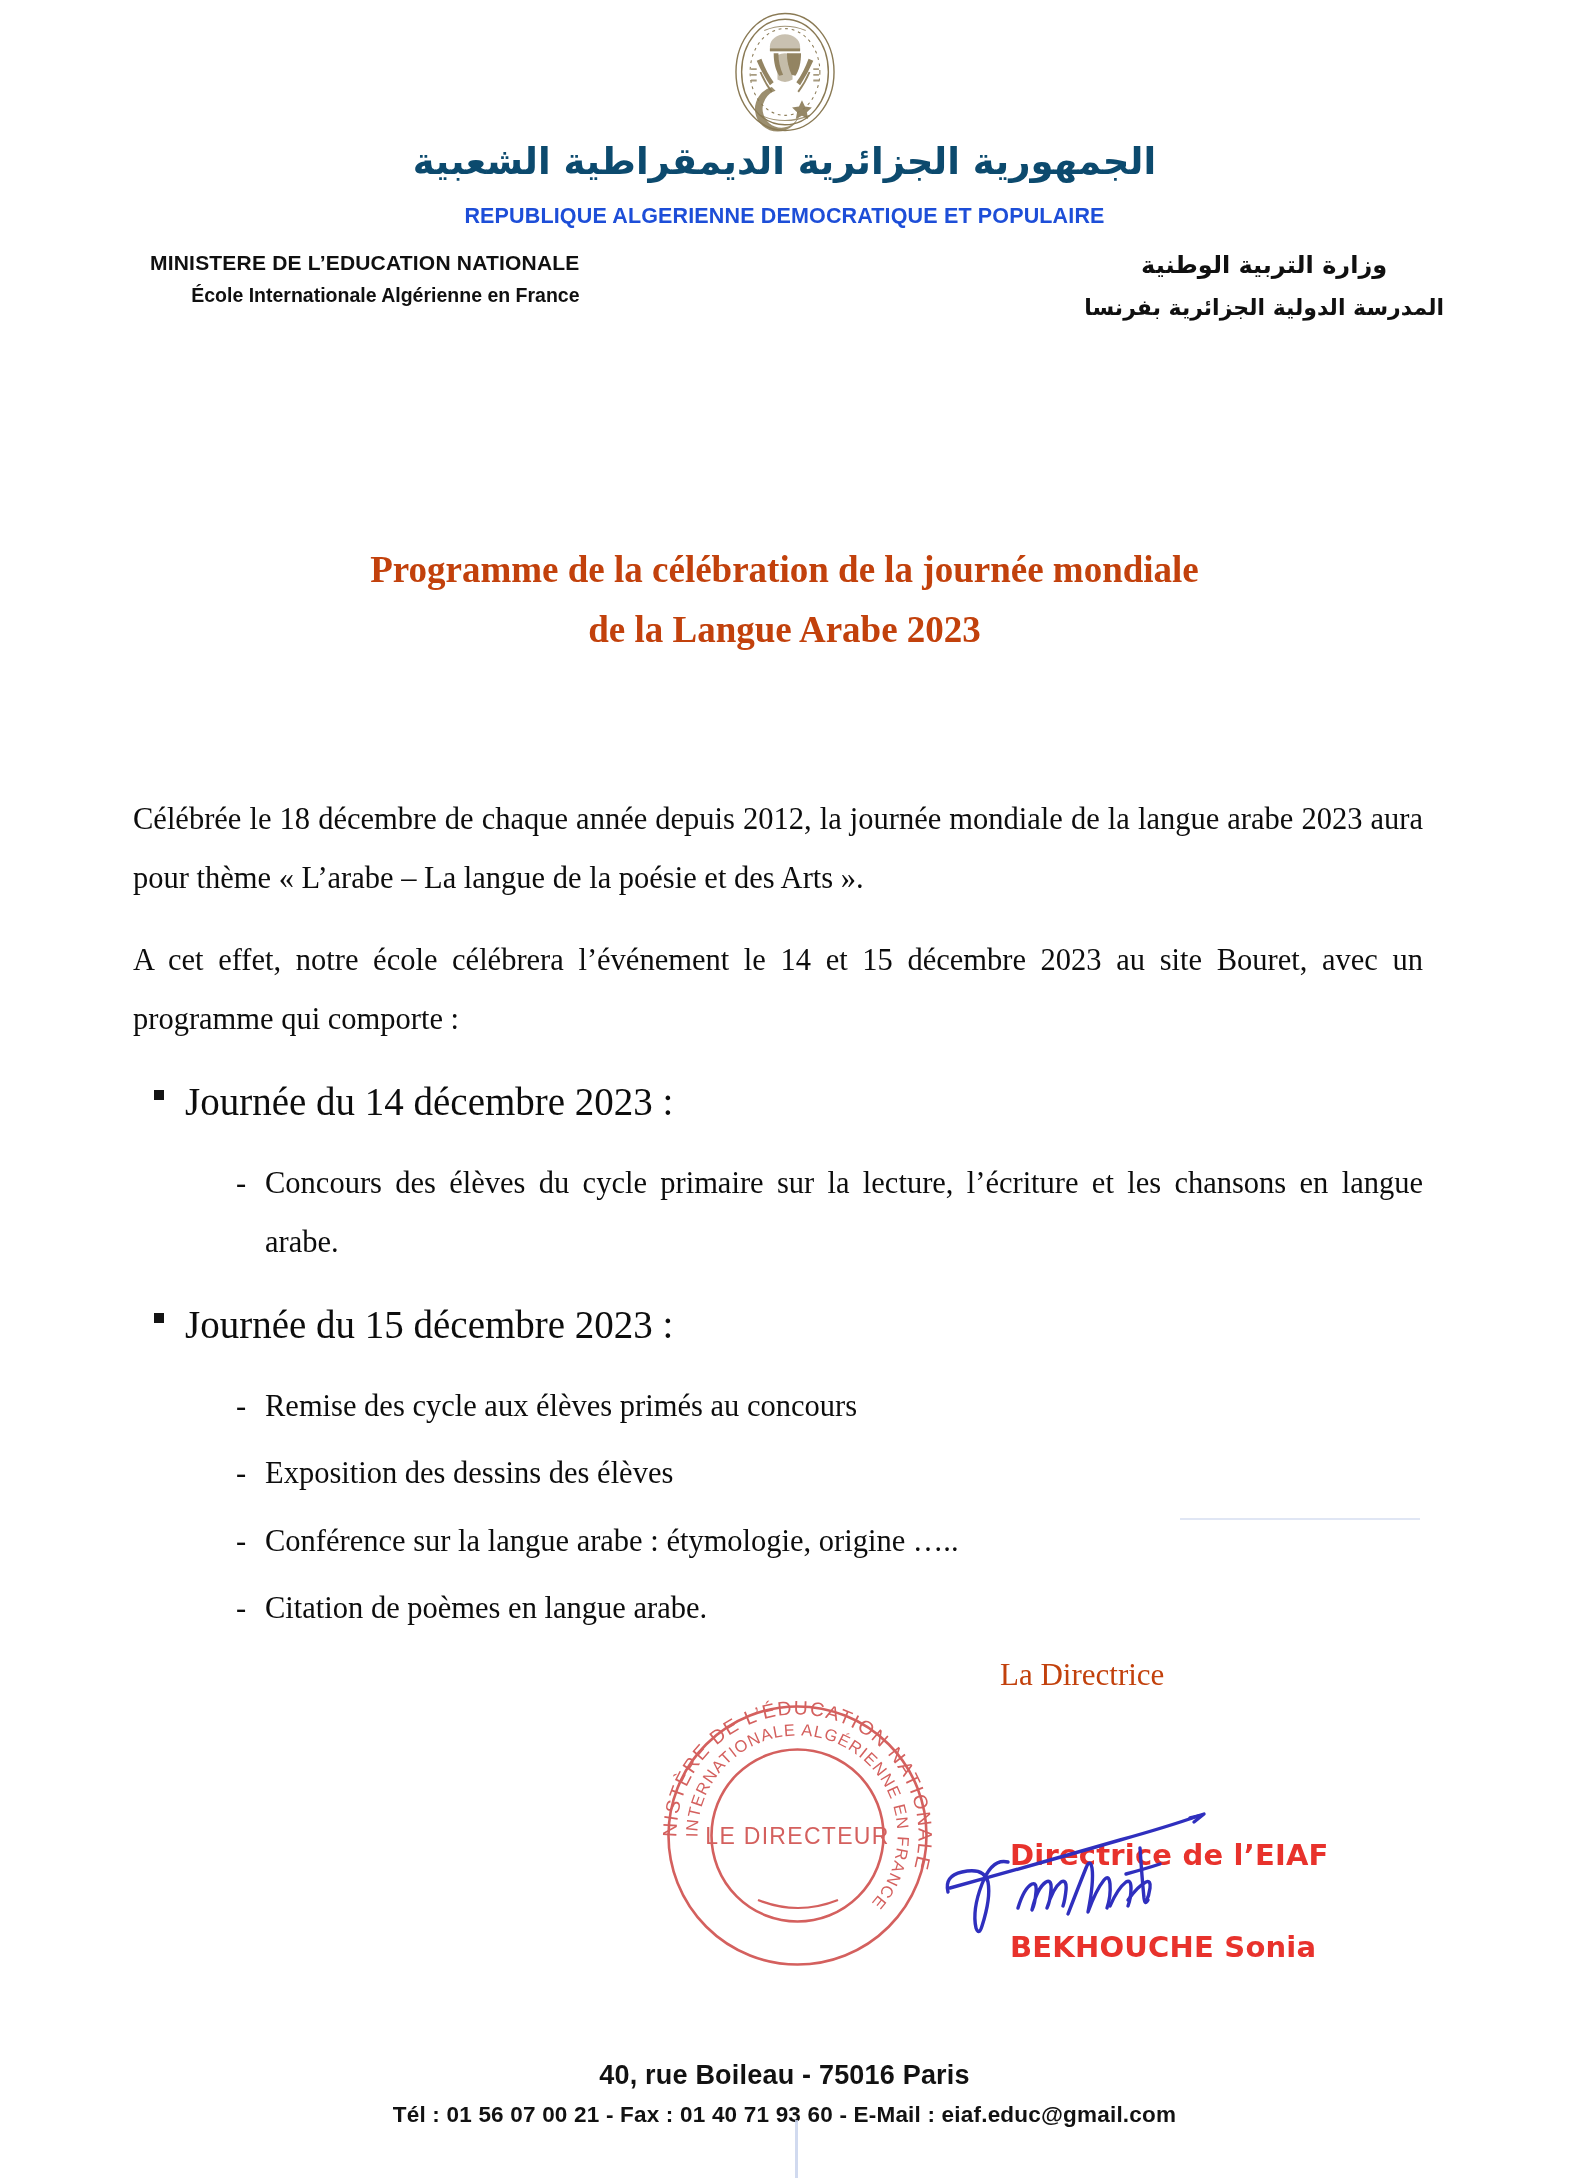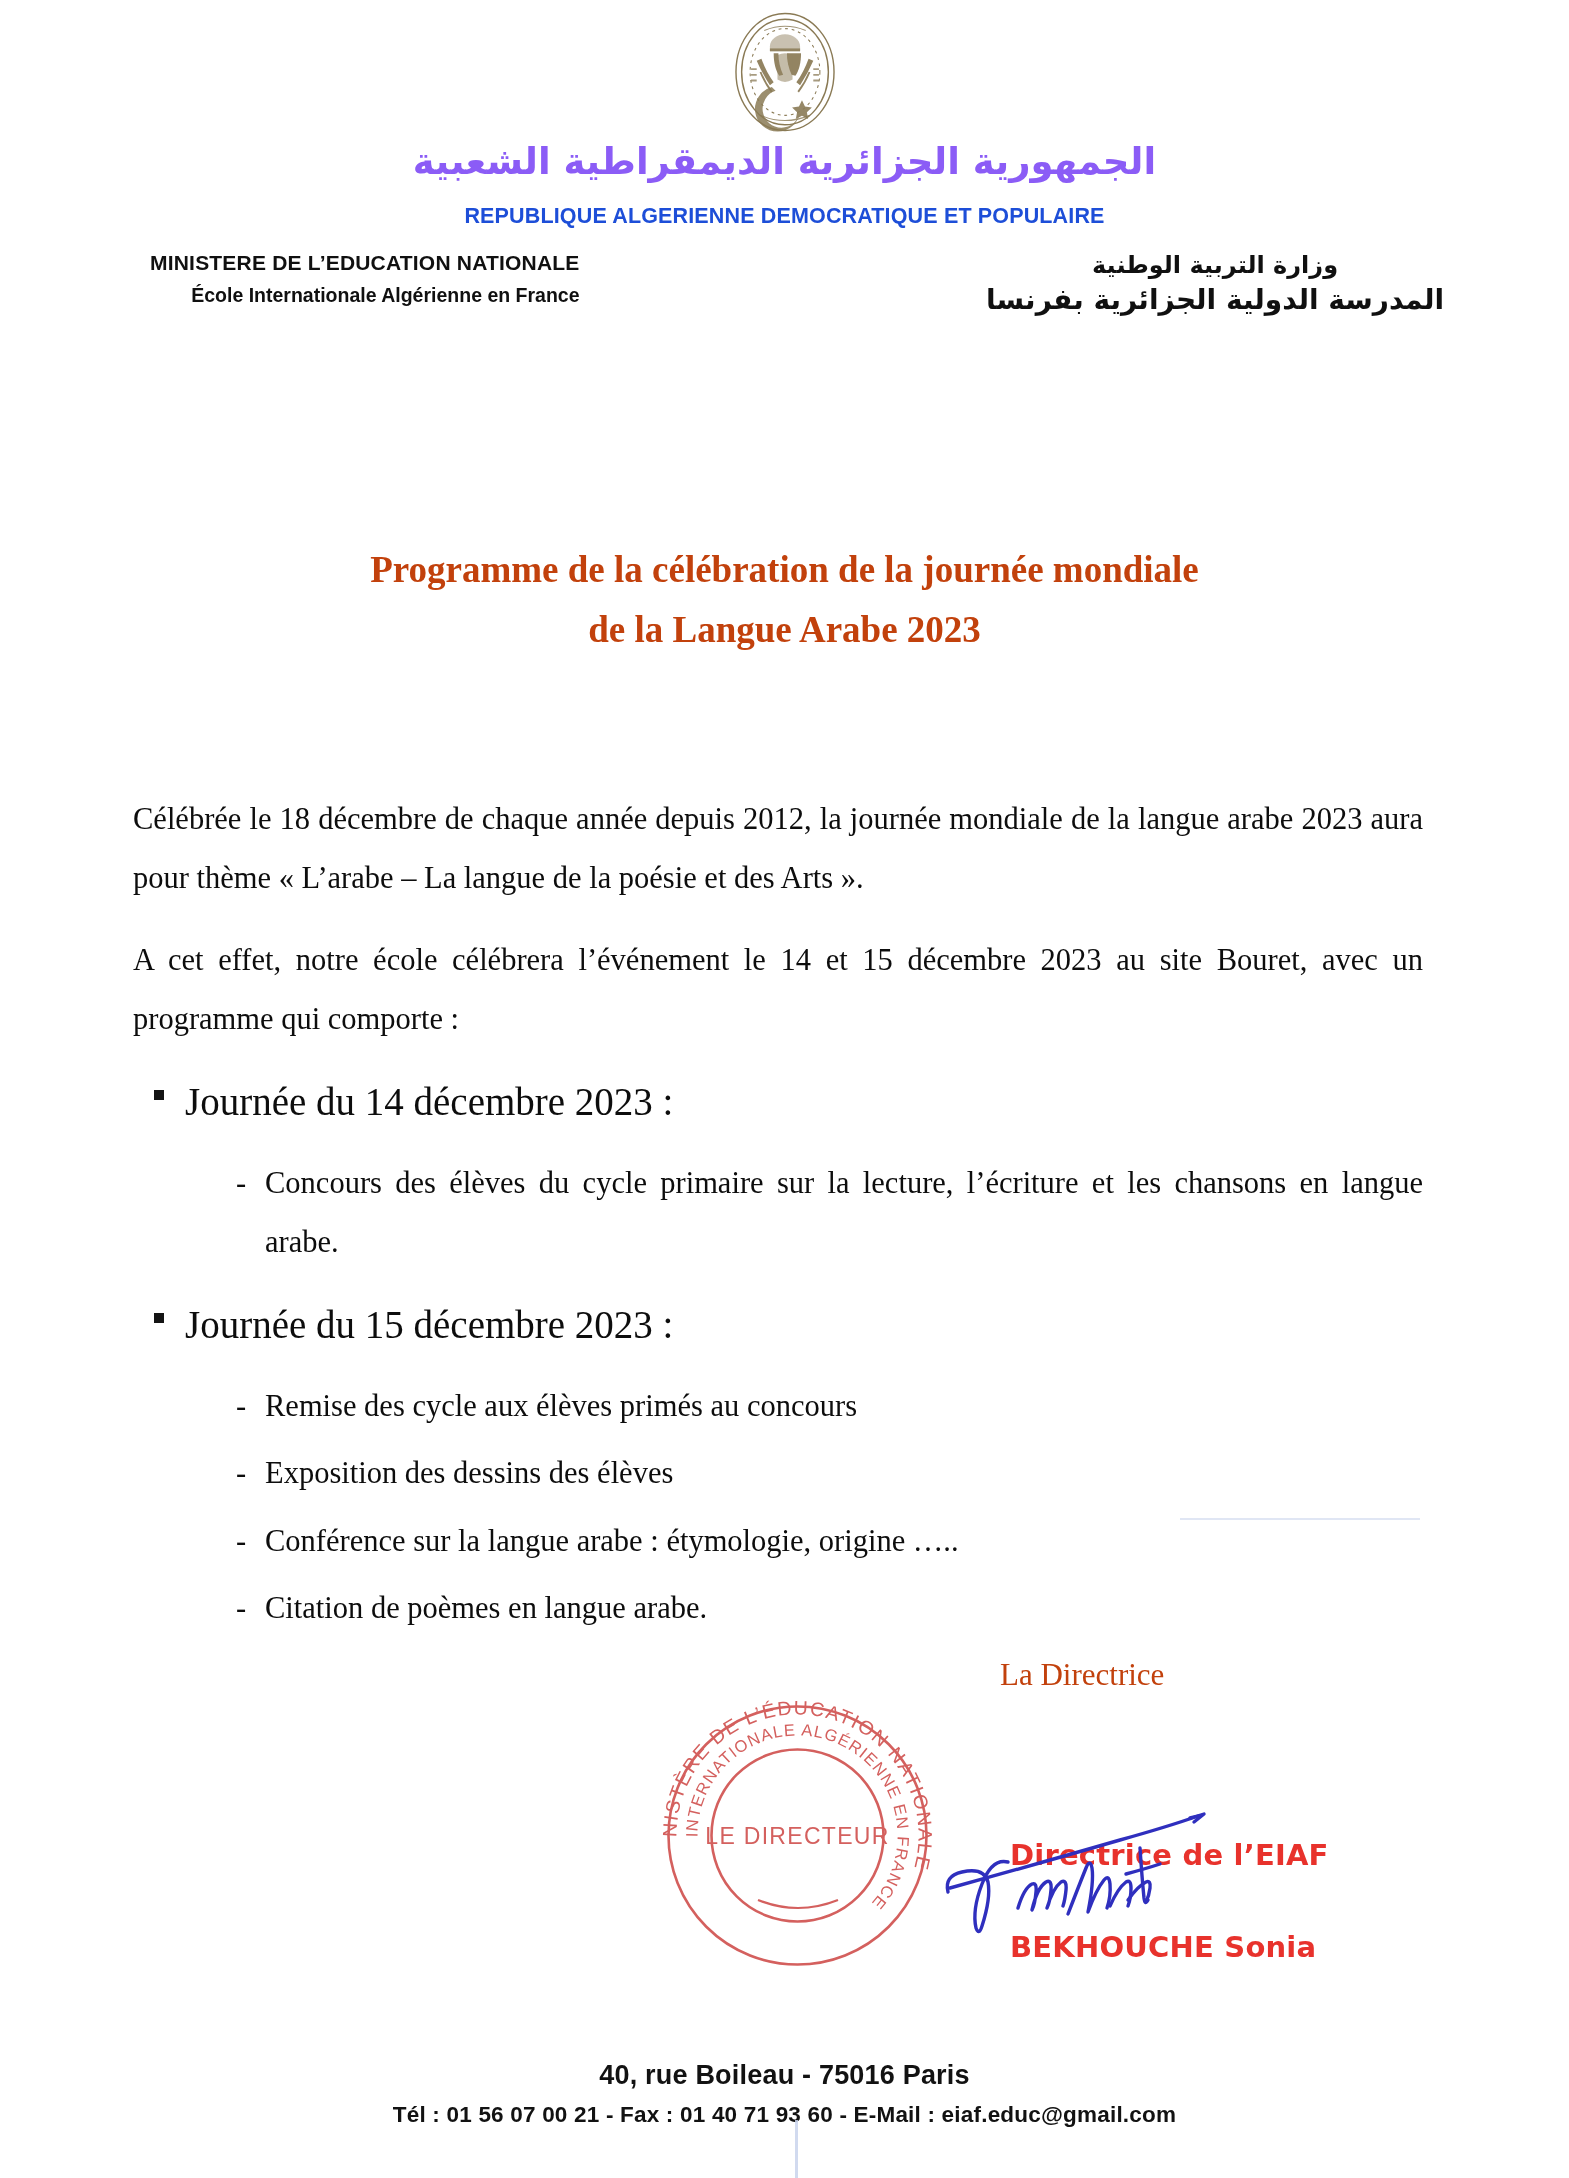--- a/index.html
+++ b/index.html
@@ -35,21 +35,21 @@
     height: 132px;
     display: block;
   }
   .arabic-state {
     text-align: center;
     font-family: "DejaVu Sans", "Liberation Sans", sans-serif;
     font-weight: 700;
     font-size: 37px;
     line-height: 1.18;
     direction: rtl;
-    color: #8b5cf6;
+    color: #0c4a6e;
     margin-top: 2px;
     letter-spacing: -0.5px;
   }
   .french-state {
     text-align: center;
     font-family: "Liberation Sans", "DejaVu Sans", sans-serif;
     font-weight: 700;
     font-size: 21.5px;
     letter-spacing: 0.15px;
     color: #1d4ed8;
@@ -87,22 +87,22 @@
     font-weight: 700;
     color: #101010;
     flex: 0 0 auto;
   }
   .ministry-ar .l1 {
     font-size: 24px;
     white-space: nowrap;
     letter-spacing: -0.3px;
   }
   .ministry-ar .l2 {
-    font-size: 28px;
-    margin-top: 4px;
+    font-size: 22px;
+    margin-top: 16px;
     white-space: nowrap;
     letter-spacing: -0.3px;
   }
 
   
   .doc-title {
     position: absolute;
     top: 540px;
     left: 0;
     width: 1569px;

